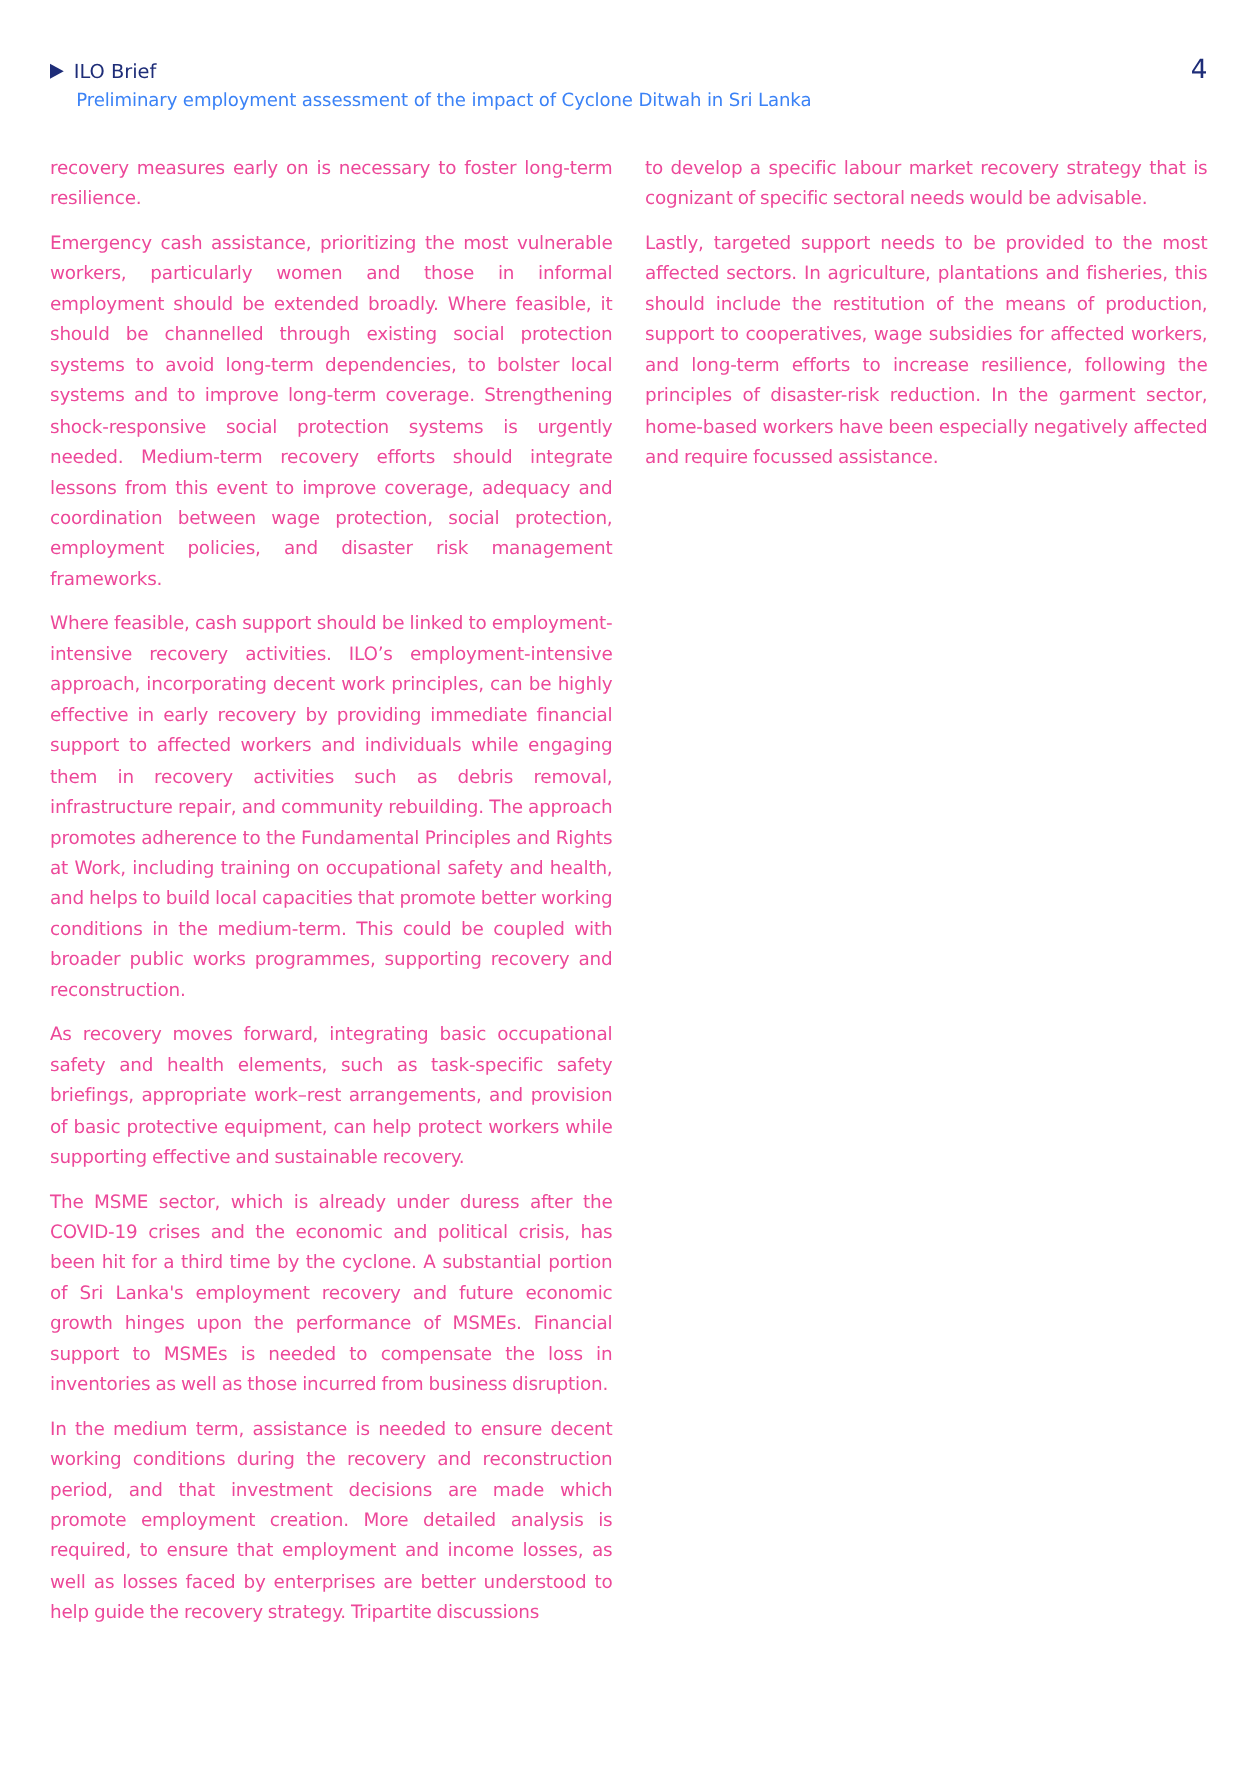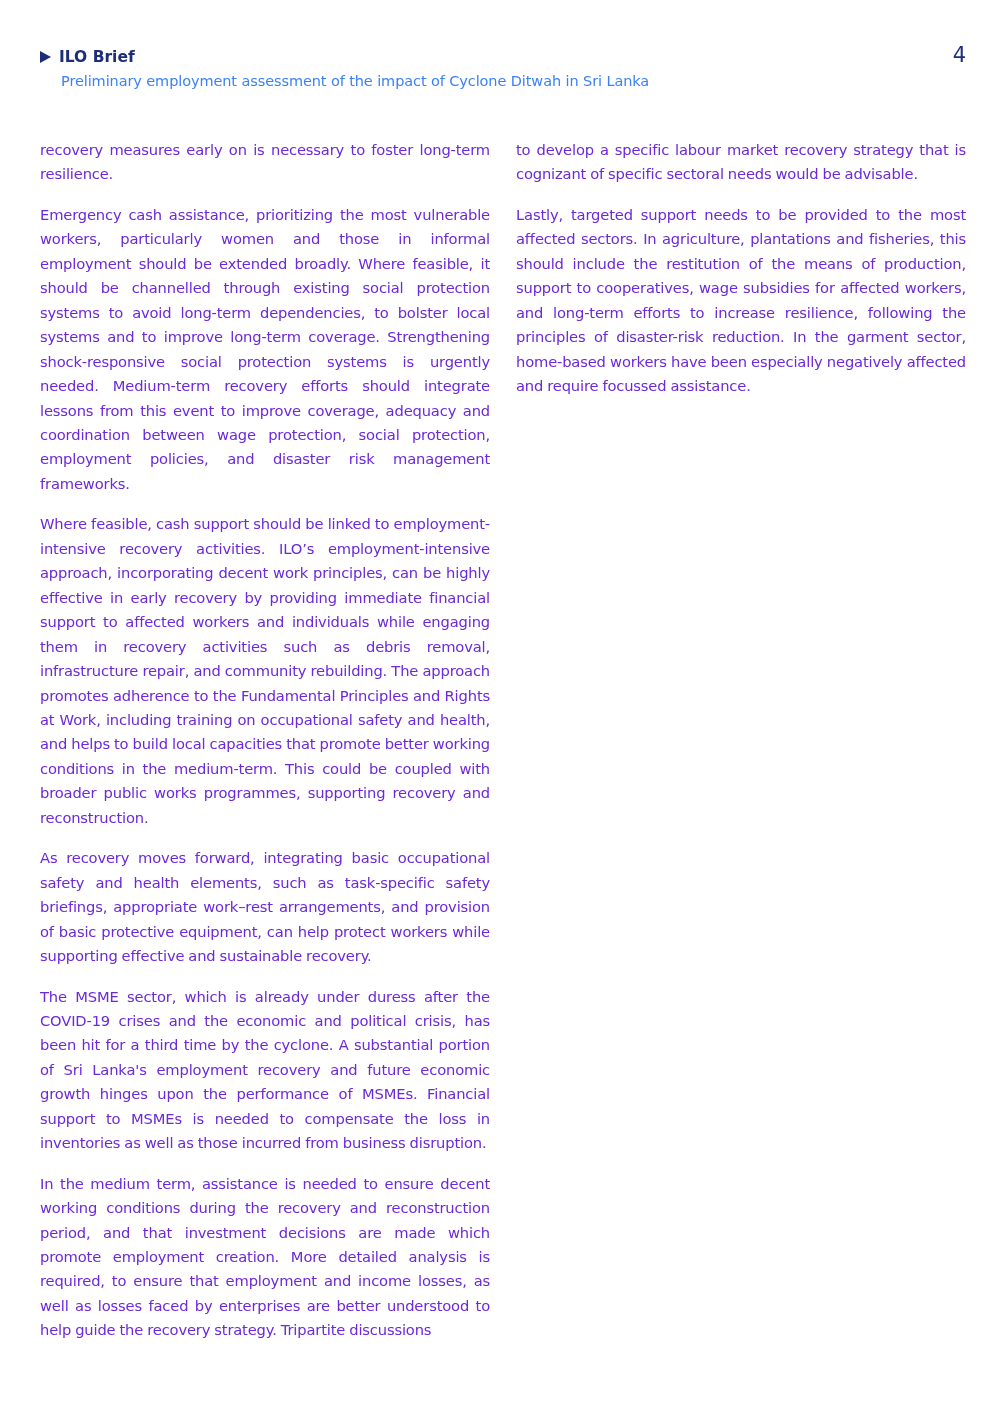--- a/index.html
+++ b/index.html
@@ -1,26 +1,26 @@
 <!DOCTYPE html>
 <html><head>
 <meta charset="utf-8">
 <style>
   html, body { margin: 0; padding: 0; background: #ffffff; }
   body { width: 993px; height: 1418px; position: relative; overflow: hidden; }
   .header { position: absolute; left: 40px; top: 46px; width: 930px; }
   .brief-row { display: flex; align-items: center; height: 22px; }
   .triangle { width: 0; height: 0; border-top: 6px solid transparent; border-bottom: 6px solid transparent; border-left: 11px solid #1e2d78; margin-right: 8px; }
-  .brief-label { font-family: "DejaVu Sans", sans-serif; font-weight: bold; font-size: 15.5px; color: #1e2d78; }
+  .brief-label { font-family: "DejaVu Sans", sans-serif; font-weight: normal; font-size: 15.5px; color: #1e2d78; }
   .subtitle { font-family: "DejaVu Sans", sans-serif; font-size: 14.5px; color: #3b82f6; margin-left: 21px; margin-top: 5px; letter-spacing: -0.1px; }
   .page-number { position: absolute; right: 27px; top: 43px; font-family: "DejaVu Sans", sans-serif; font-size: 21px; color: #1e2d78; }
   .column { position: absolute; top: 122px; width: 450px; }
   .col-left { left: 40px; }
   .col-right { left: 516px; }
-  .para { font-family: "DejaVu Sans", sans-serif; font-size: 14.7px; line-height: 24.45px; color: #6d28d9; text-align: justify; margin: 16px 0 11px 0; letter-spacing: -0.15px; word-spacing: -0.5px; }
+  .para { font-family: "DejaVu Sans", sans-serif; font-size: 14.7px; line-height: 24.45px; color: #ec4899; text-align: justify; margin: 1px 0 11px 0; letter-spacing: -0.15px; word-spacing: -0.5px; }
 </style>
 </head>
 <body>
 
 <div class="header">
   <div class="brief-row">
     <span class="triangle"></span>
     <span class="brief-label">ILO Brief</span>
   </div>
   <div class="subtitle">Preliminary employment assessment of the impact of Cyclone Ditwah in Sri Lanka</div>

